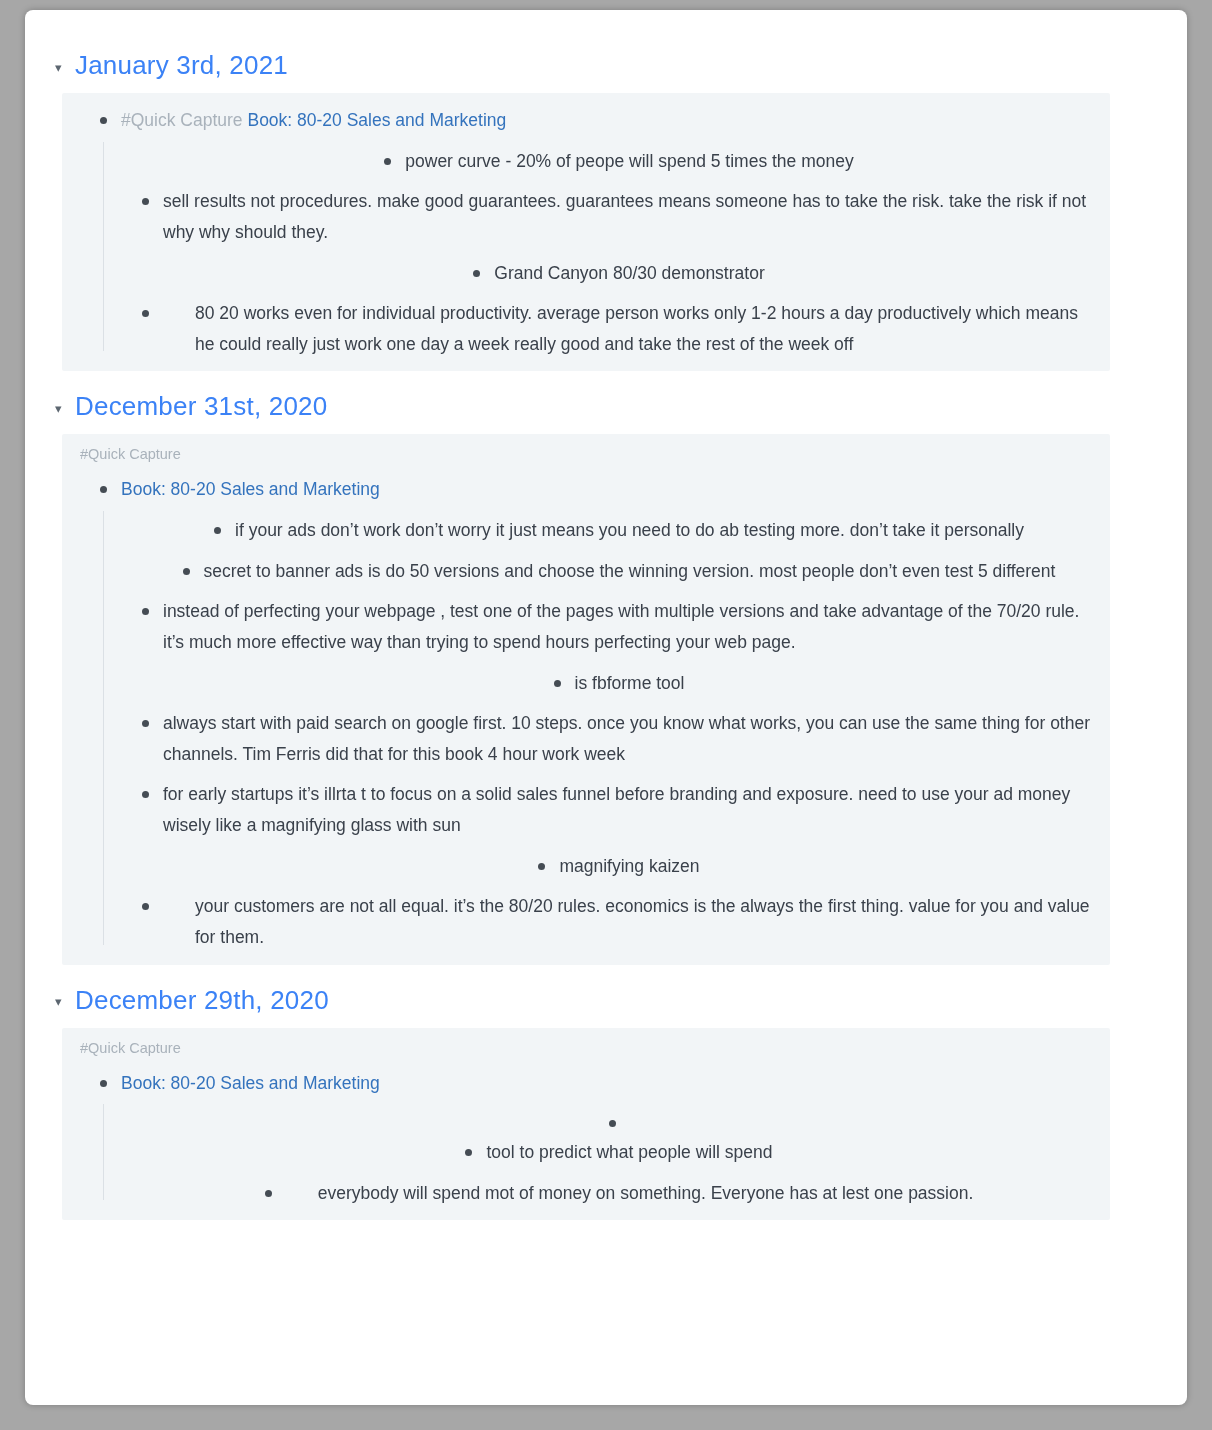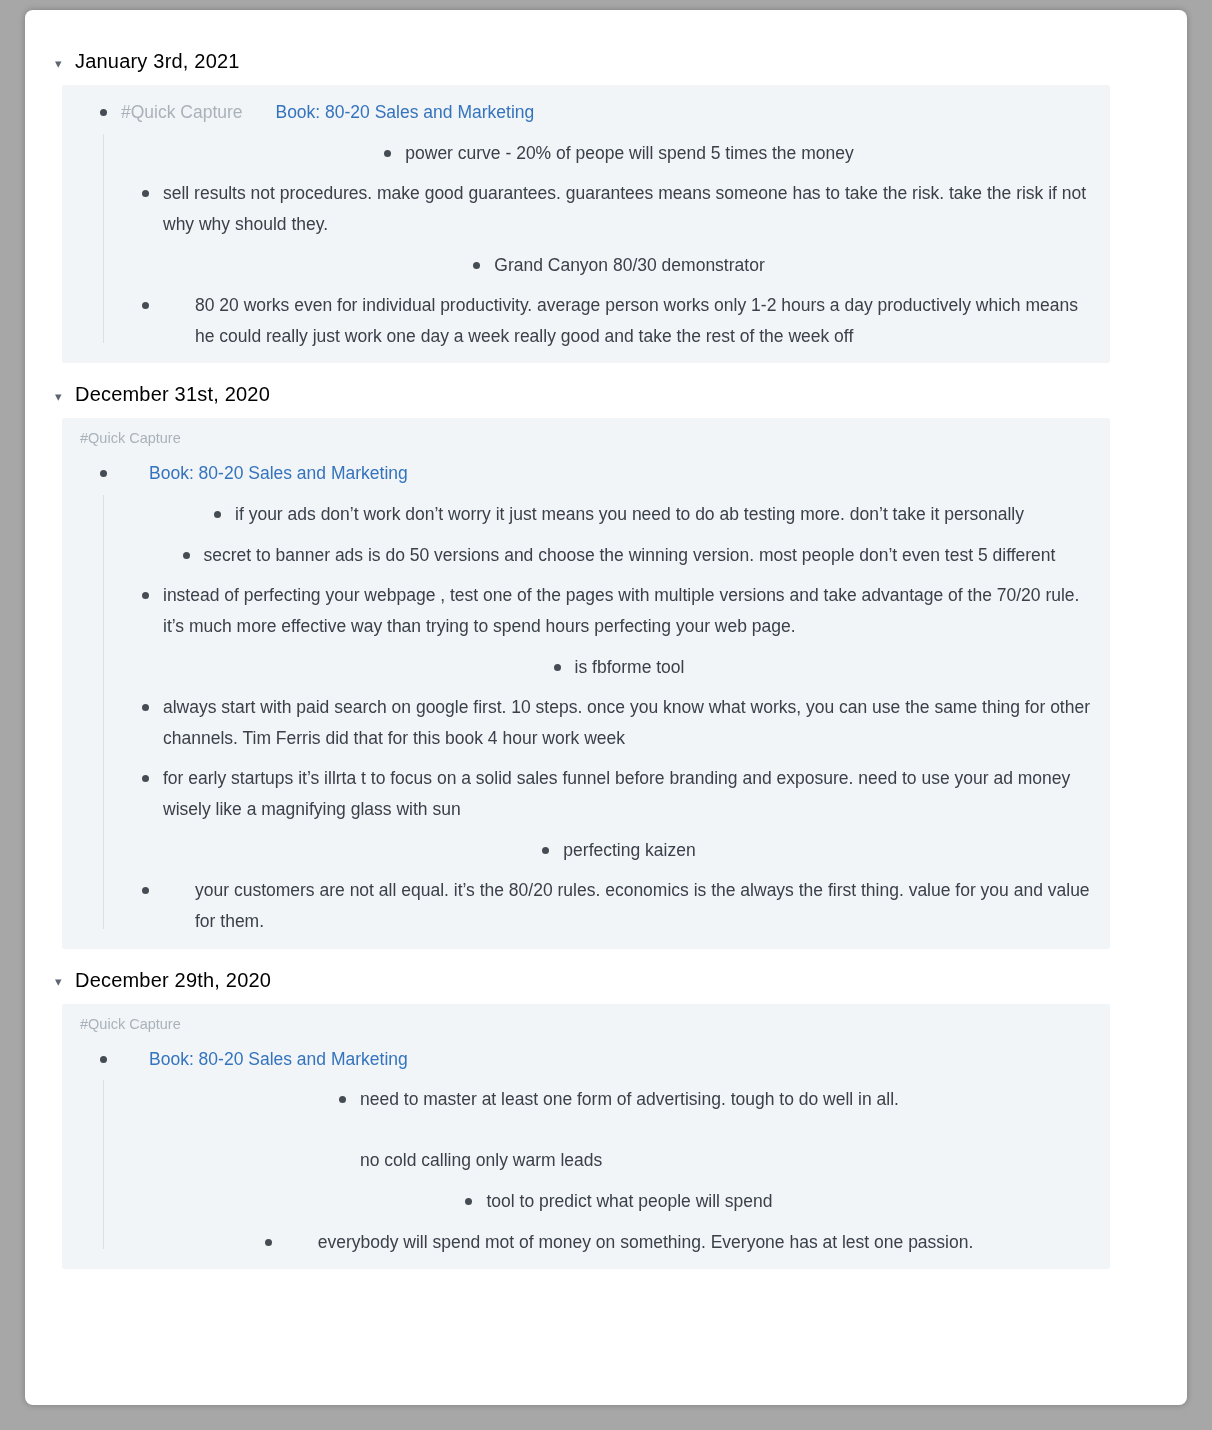--- a/index.html
+++ b/index.html
@@ -29,23 +29,23 @@
   .caret {
     color: #5c6670;
     font-size: 13px;
     width: 20px;
     flex: 0 0 auto;
     cursor: pointer;
     line-height: 1;
     padding-top: 3px;
   }
   .day-title {
-    font-size: 20px;
+    font-size: 26px;
     font-weight: 500;
-    color: #000000;
+    color: #3b82f6;
     letter-spacing: .2px;
     cursor: pointer;
   }
   .block-card {
     margin: 0 77px 20px 37px;
     background: #f2f5f7;
     padding: 12px 14px 10px 0;
     border-radius: 2px;
   }
   .breadcrumb {
@@ -64,21 +64,21 @@
     margin: 12px 14px 0 0;
     cursor: pointer;
   }
   .rtext {
     font-size: 17.5px;
     line-height: 1.75;
     color: #3a414b;
     white-space: pre-line;
   }
   .tag-inline { color: #a9b2bb; }
-  .plink { color: #3473bd; cursor: pointer; text-decoration: none; margin-left: 28px; }
+  .plink { color: #3473bd; cursor: pointer; text-decoration: none; }
   .parent-row { padding-left: 38px; }
   .children { position: relative; }
   .children::before {
     content: "";
     position: absolute;
     left: 41px; top: -4px; bottom: 8px;
     width: 1px;
     background: #dbe0e5;
   }
   .children .row { padding-left: 80px; justify-content: center; }
@@ -150,21 +150,21 @@
         <div class="row">
           <span class="bullet"></span>
           <div class="rtext">always start with paid search on google first. 10 steps. once you know what works, you can use the same thing for other channels. Tim Ferris did that for this book 4 hour work week</div>
         </div>
         <div class="row">
           <span class="bullet"></span>
           <div class="rtext">for early startups it’s illrta t to focus on a solid sales funnel before branding and exposure. need to use your ad money wisely like a magnifying glass with sun</div>
         </div>
         <div class="row">
           <span class="bullet"></span>
-          <div class="rtext">perfecting kaizen</div>
+          <div class="rtext">magnifying kaizen</div>
         </div>
         <div class="row">
           <span class="bullet"></span>
           <div class="rtext">your customers are not all equal. it’s the 80/20 rules. economics is the always the first thing. value for you and value for them.</div>
         </div>
       </div>
     </div>
   </section>
 
   <section>
@@ -174,23 +174,20 @@
     </div>
     <div class="block-card">
       <div class="breadcrumb">#Quick Capture</div>
       <div class="row parent-row">
         <span class="bullet"></span>
         <div class="rtext"><a class="plink">Book: 80-20 Sales and Marketing</a></div>
       </div>
       <div class="children">
         <div class="row">
           <span class="bullet"></span>
-          <div class="rtext">need to master at least one form of advertising. tough to do well in all.
-
-no cold calling only warm leads</div>
         </div>
         <div class="row">
           <span class="bullet"></span>
           <div class="rtext">tool to predict what people will spend</div>
         </div>
         <div class="row">
           <span class="bullet"></span>
           <div class="rtext">everybody will spend mot of money on something. Everyone has at lest one passion.</div>
         </div>
       </div>

